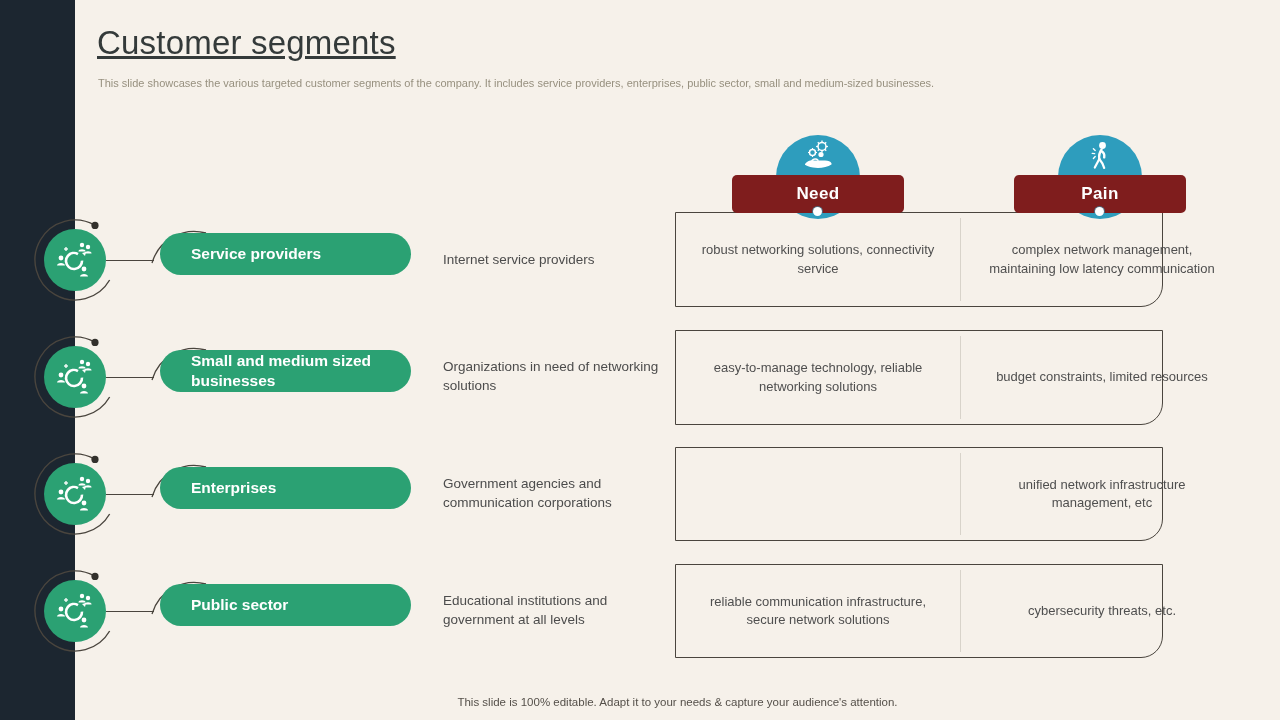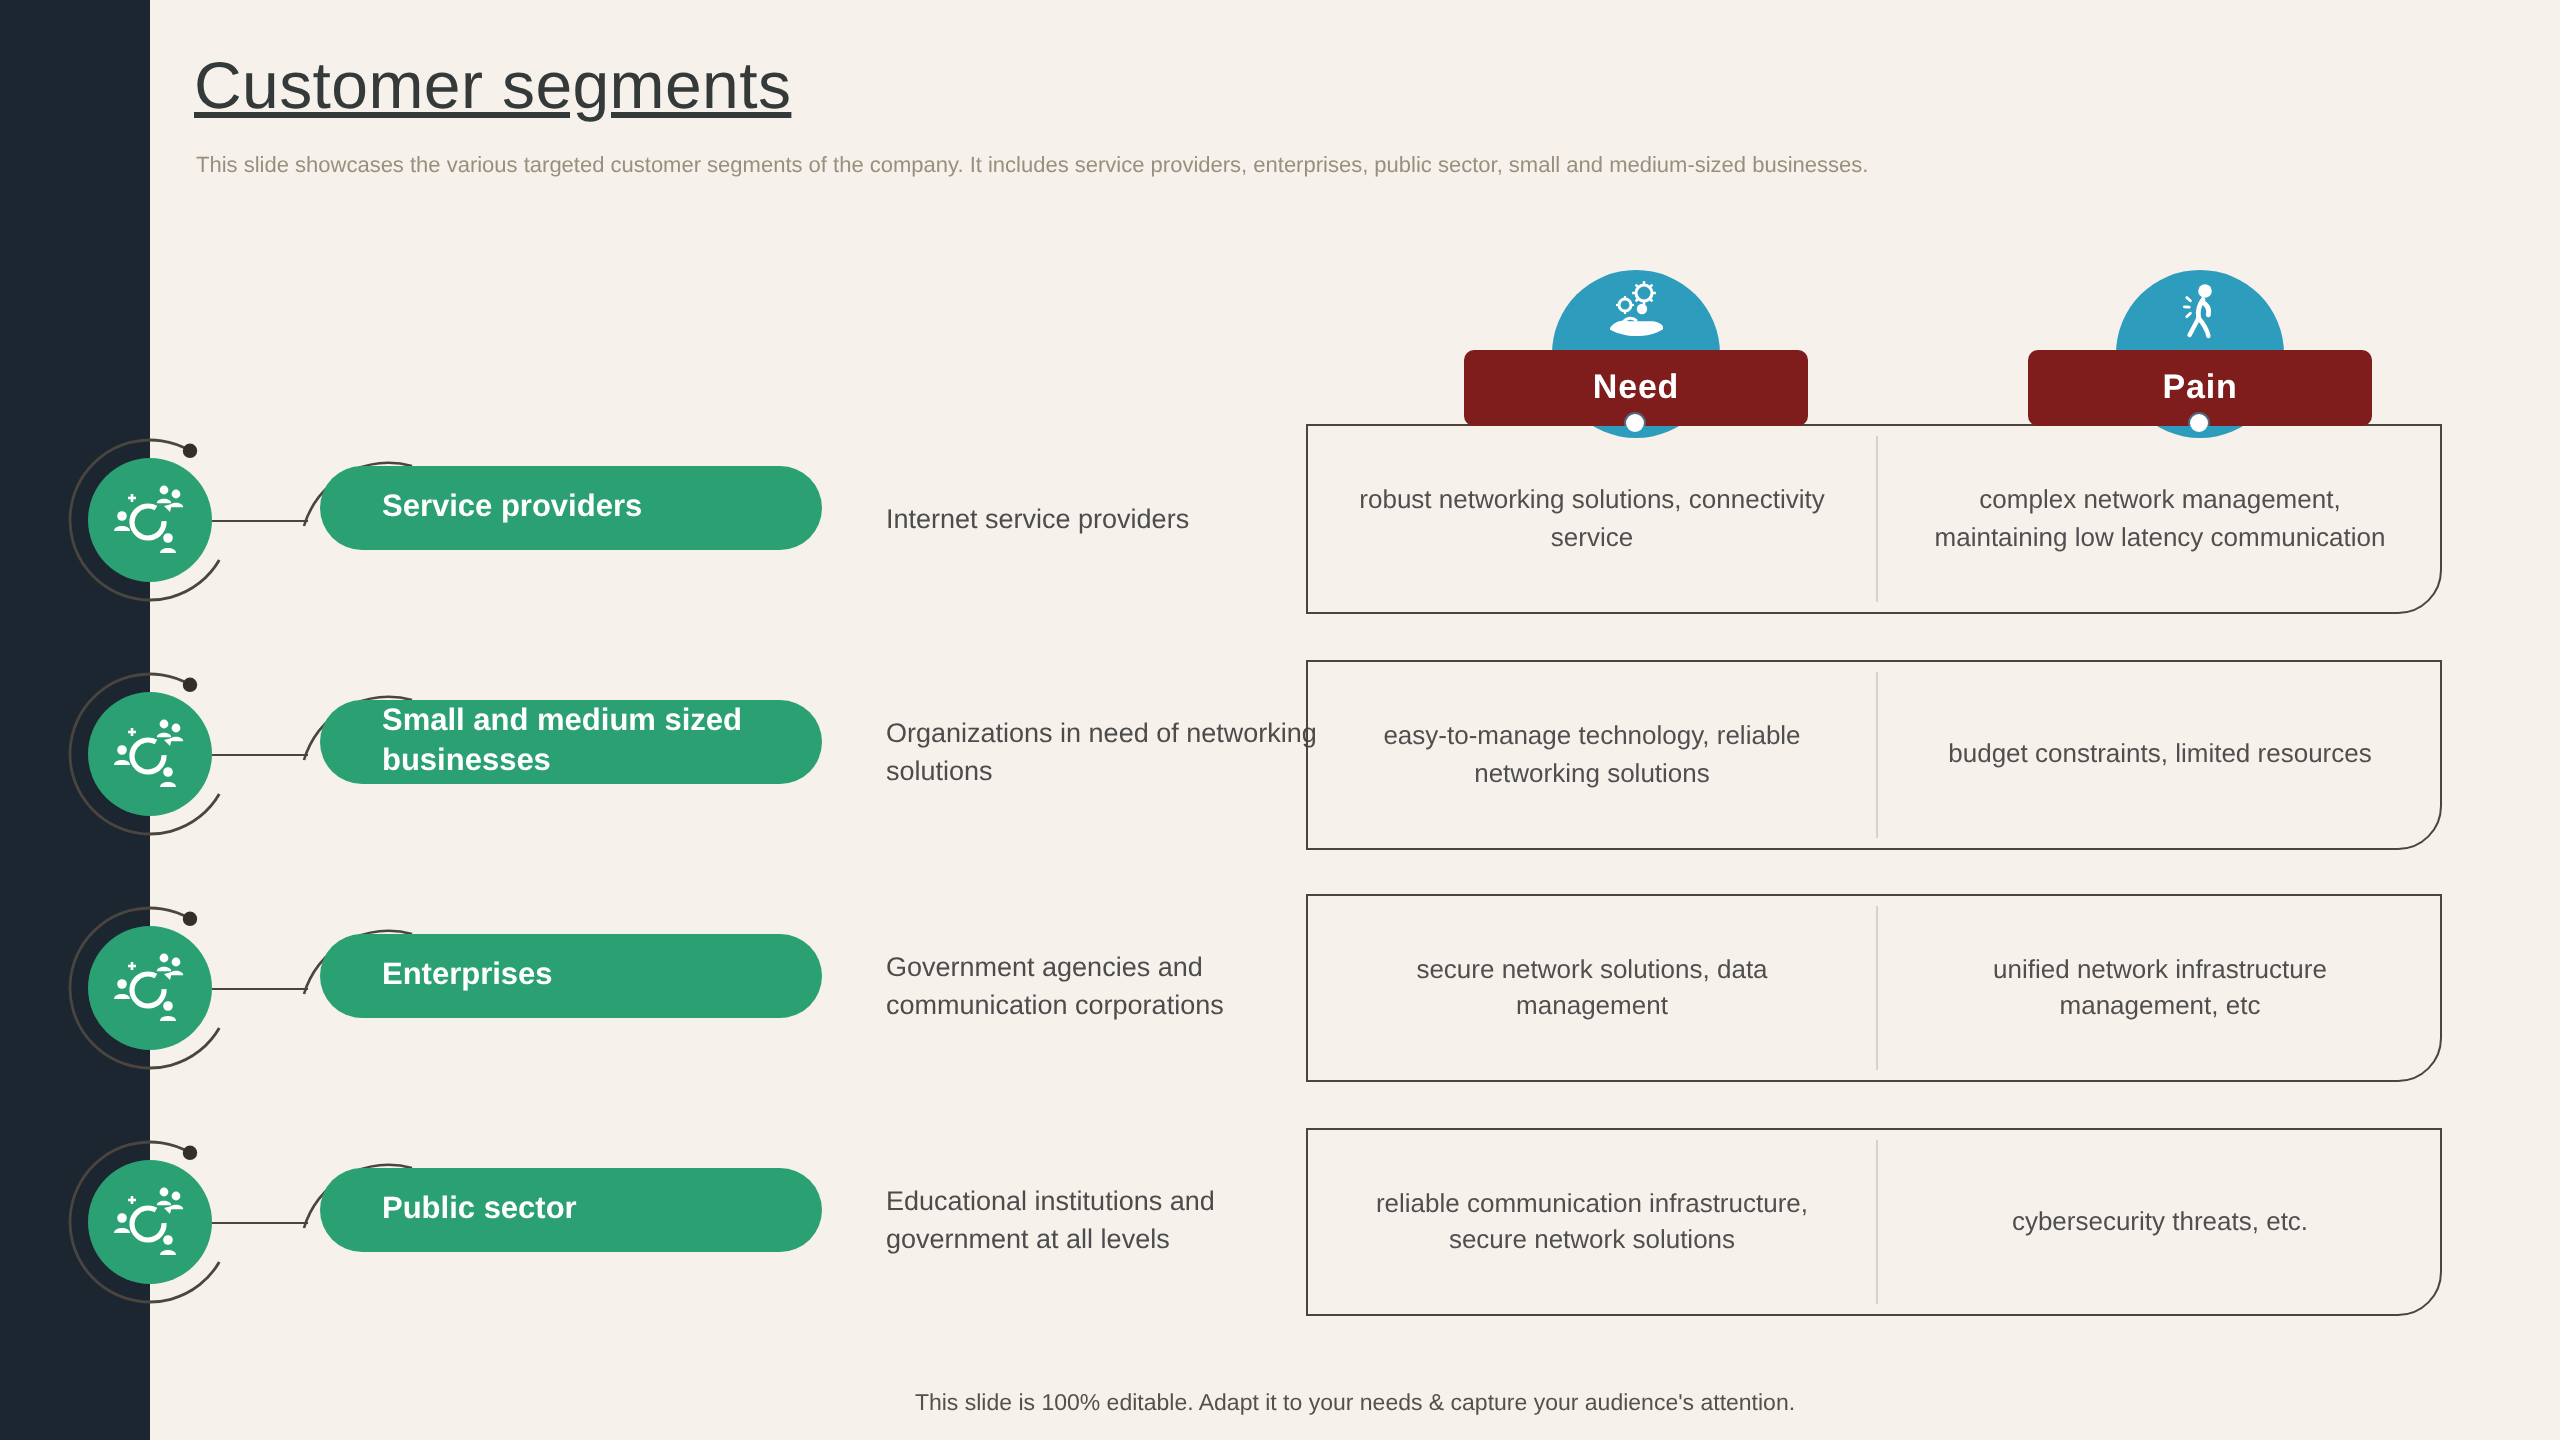--- a/index.html
+++ b/index.html
@@ -54,21 +54,21 @@
     display:flex; align-items:center;
     padding:0 24px 0 31px;
     color:#fff; font-size:15.5px; font-weight:700; line-height:1.3;
   }
   .desc {
     position:absolute; left:443px; width:225px; height:46px;
     display:flex; align-items:center;
     font-size:13.5px; color:#4C4C4C; line-height:1.4;
   }
   .rowbox {
-    position:absolute; left:653px; width:568px;
+    position:absolute; left:675px; width:488px;
     border:1px solid #4A453E; border-radius:0 0 22px 0;
   }
   .rowbox .cell {
     position:absolute; top:0; height:100%;
     display:flex; align-items:center; justify-content:center; text-align:center;
     font-size:13px; color:#4F4F4F; line-height:1.4; padding:8px;
   }
   .cell.need { left:10px;  width:264px; }
   .cell.pain { left:294px; width:264px; }
   .vdivider { position:absolute; left:284px; top:5px; bottom:5px; width:1px; background:#D8D3CA; }
@@ -235,21 +235,20 @@
 </div>
 <div class="connector" style="top:494px;"></div>
 <svg class="pill-arc" style="top:459px;" viewBox="0 0 60 42">
   <path d="M56,8 A44,44 0 0 0 2,38" fill="none" stroke="#4A453E" stroke-width="1.3"></path>
 </svg>
 <div class="pill" style="top:467px;">
   <span>Enterprises</span>
 </div>
 <div class="desc" style="top:471px;">Government agencies and communication corporations</div>
 <div class="rowbox" style="top:447px; height:94px;">
-  <div class="cell need">secure network solutions, data management</div>
   <div class="vdivider"></div>
   <div class="cell pain">unified network infrastructure management, etc</div>
 </div>
 
 <svg class="arc-ring" style="top:568px;" viewBox="0 0 86 86">
   <circle cx="43" cy="43" r="40" fill="none" stroke="#4A453E" stroke-width="1.4" stroke-dasharray="188.5 62.8" transform="rotate(30 43 43)"></circle>
   <circle cx="63" cy="8.4" r="3.6" fill="#33302C"></circle>
 </svg>
 <div class="seg-circle" style="top:580px;">
   <svg width="44" height="44" viewBox="0 0 44 44">

